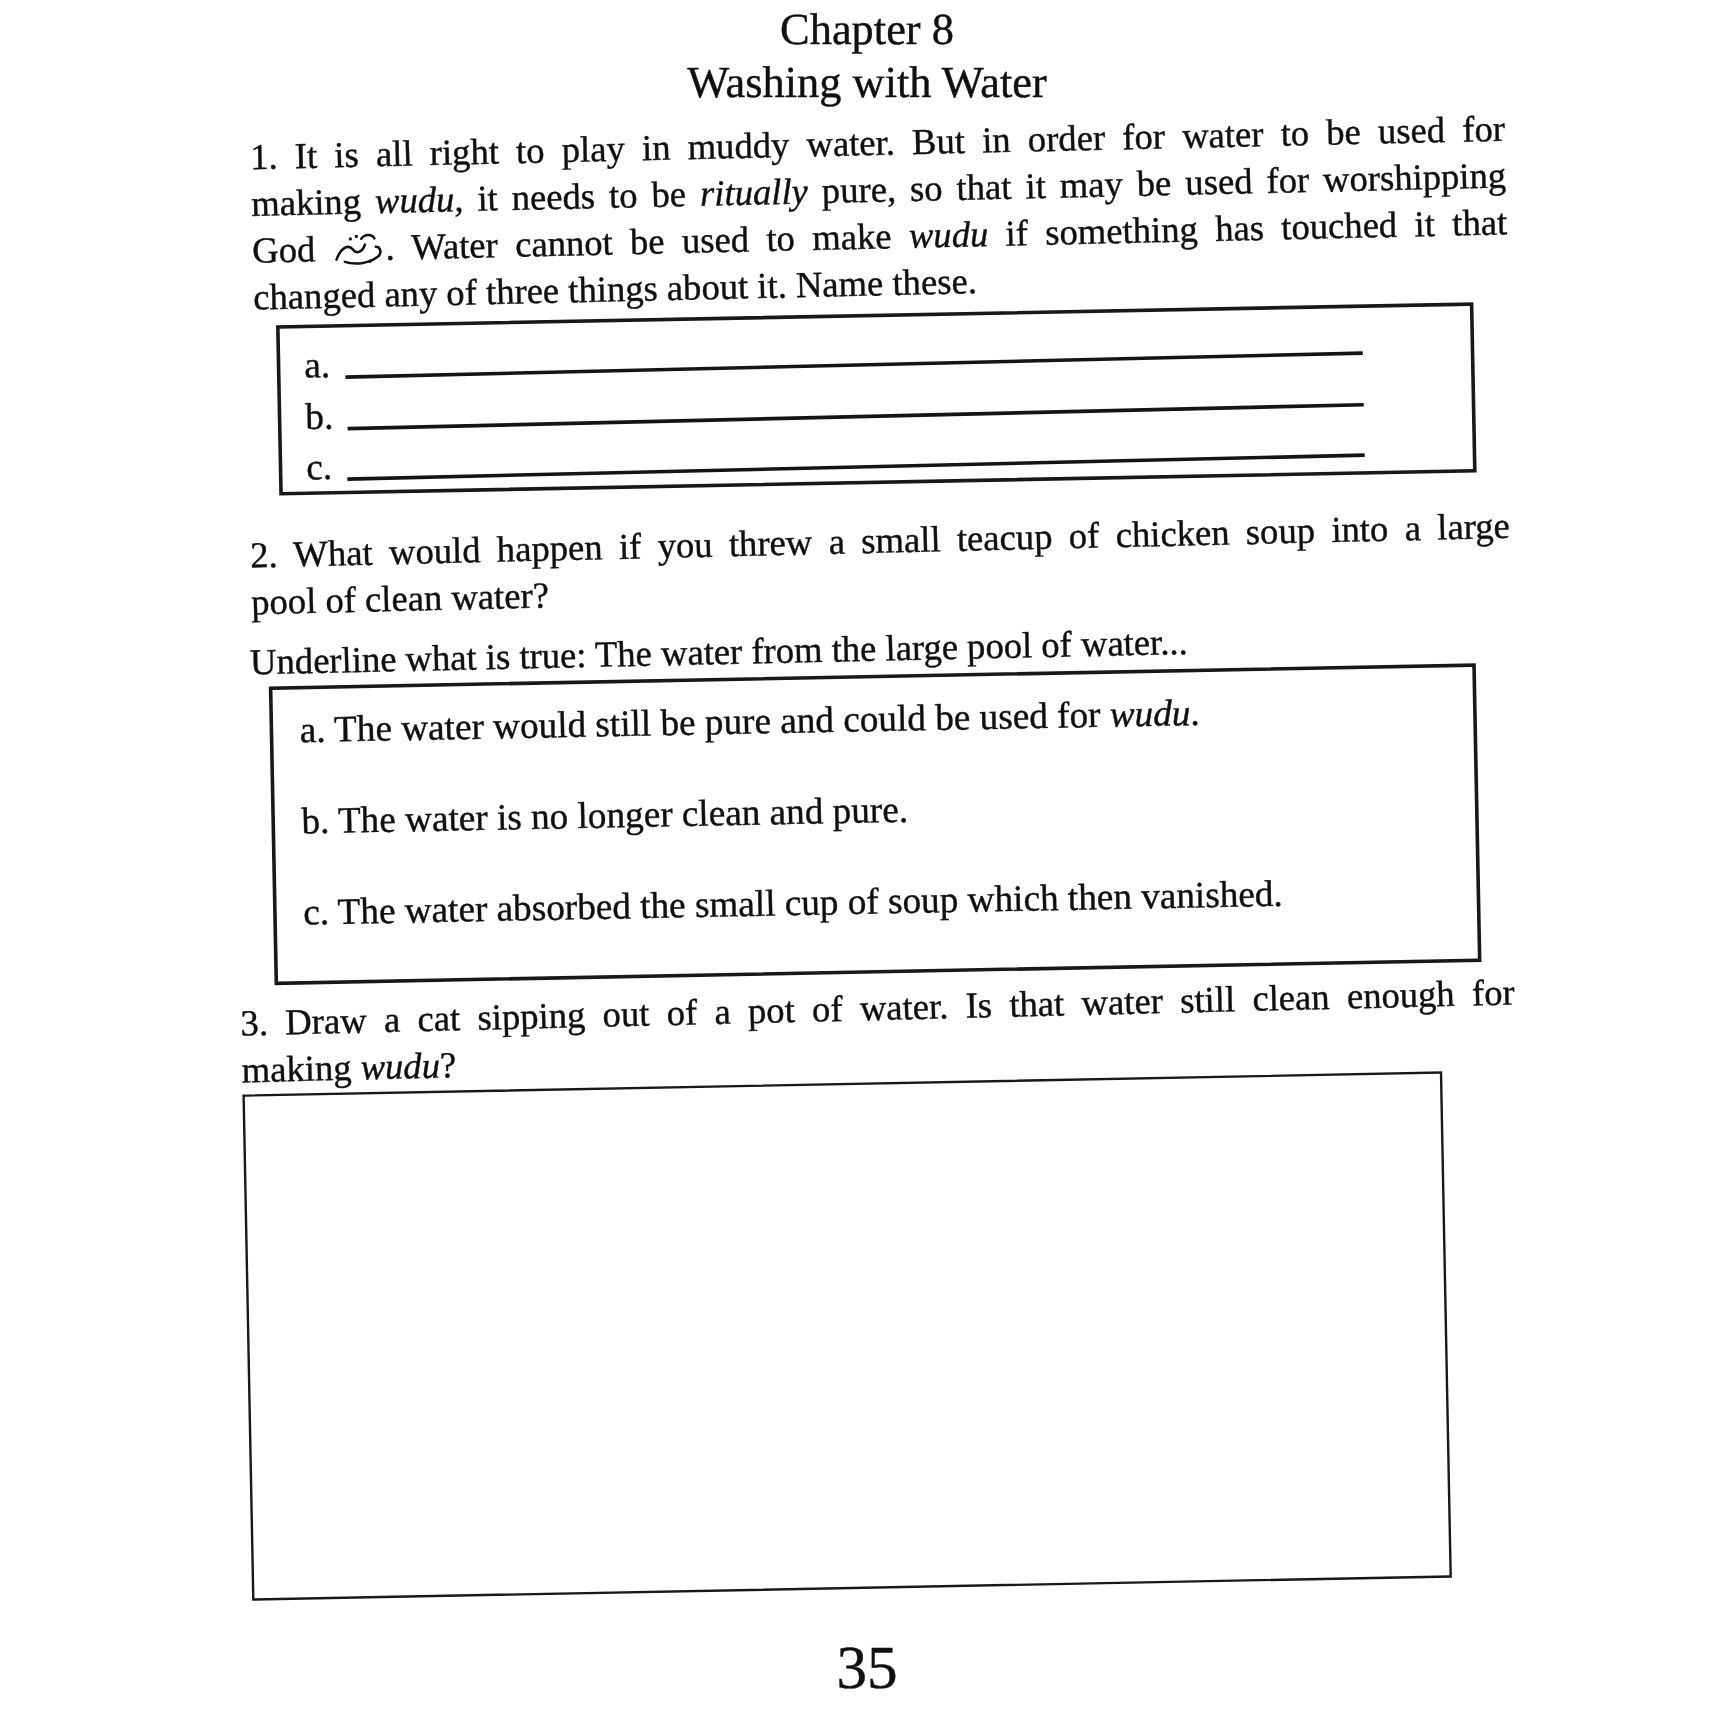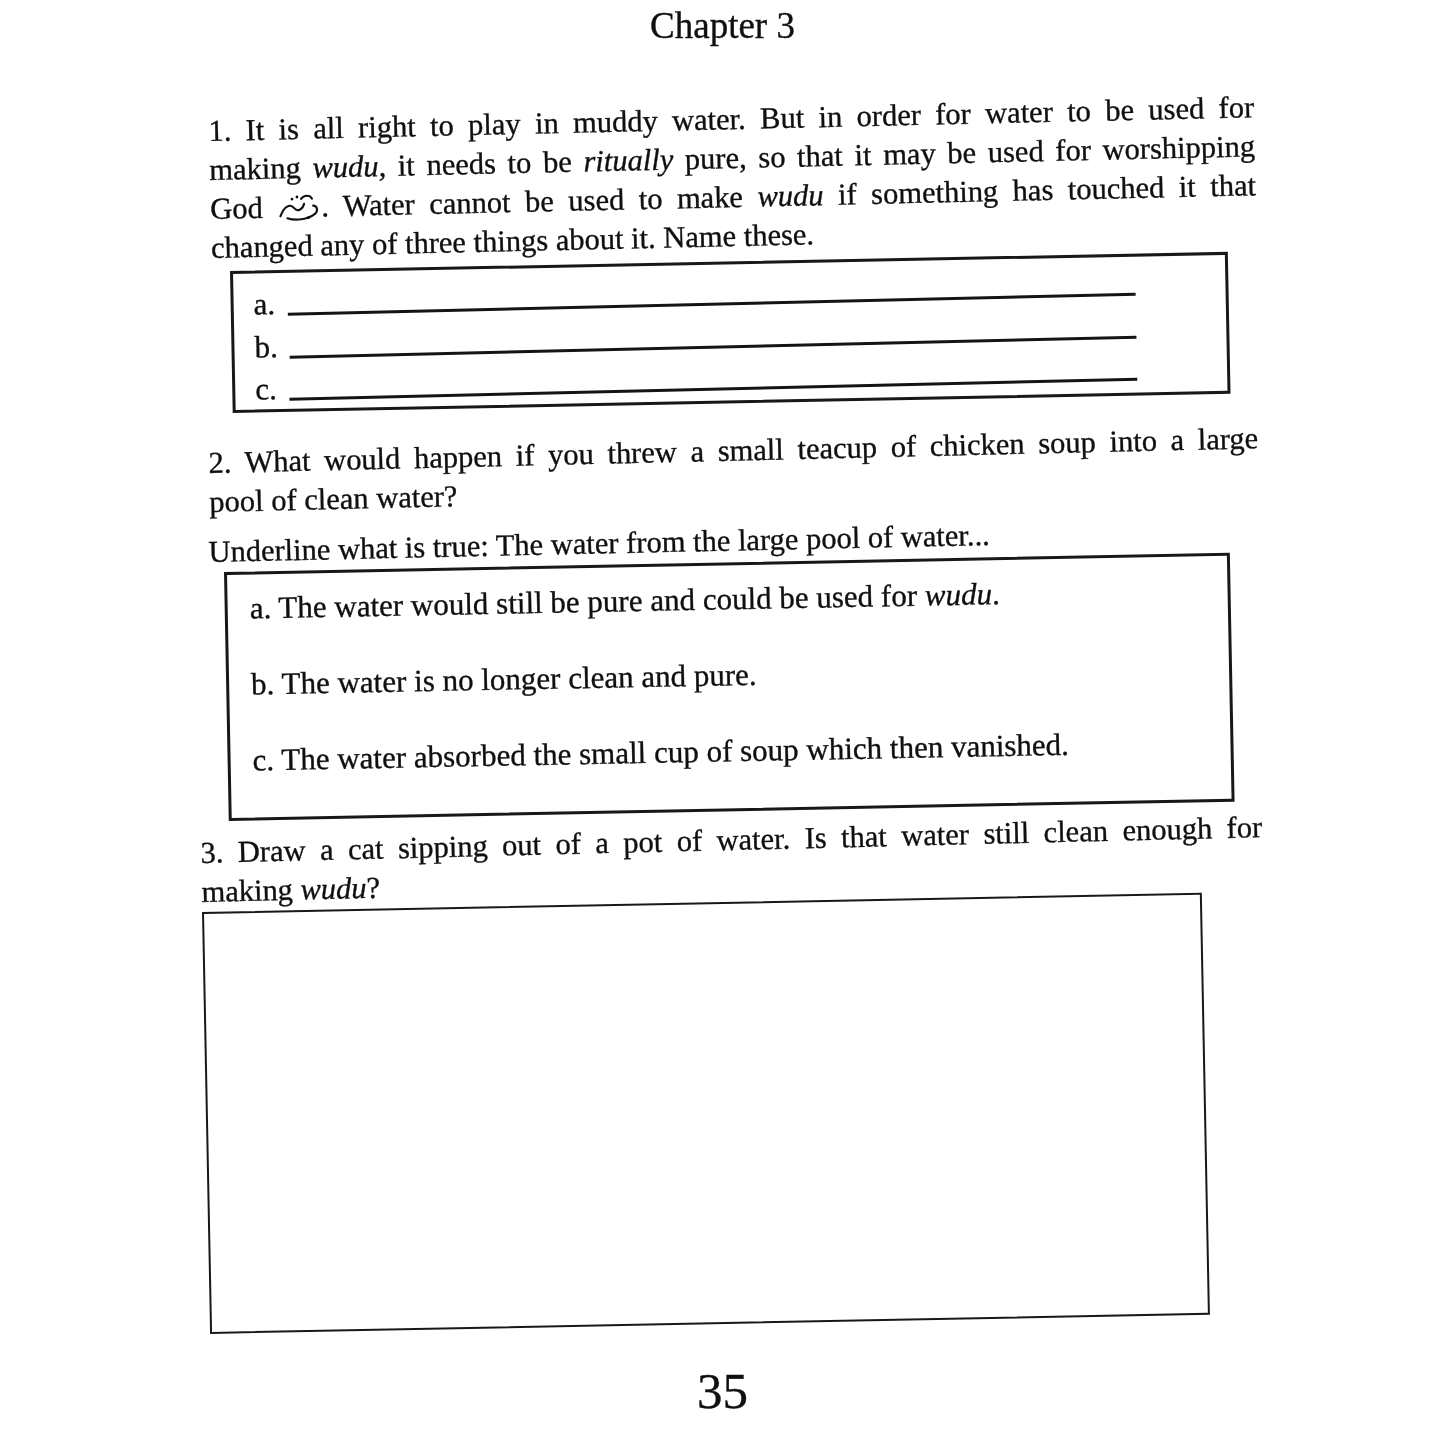--- a/index.html
+++ b/index.html
@@ -43,21 +43,22 @@
 
   .honorific{display:inline-block;width:44px;height:32px;vertical-align:-7px;}
 
   .page-num{top:1362px;font-size:51px;}
 </style>
 </head>
 <body>
 
 <div class="page">
 
-  <div class="center-line chapter">Chapter 3</div>
+  <div class="center-line chapter">Chapter 8</div>
+  <div class="center-line book-title">Washing with Water</div>
 
   <div class="para q1">
     <div class="ln just">
       <span>1. It is all right to play in muddy water. But in order for water to be used for</span>
     </div>
     <div class="ln just">
       <span>making </span><span class="it">wudu,</span><span> it needs to be </span><span class="it">ritually</span><span> pure, so that it may be used for worshipping</span>
     </div>
     <div class="ln just">
       <span>God </span><svg class="honorific" viewBox="0 0 44 32" fill="none" stroke="#111" stroke-width="2.1" stroke-linecap="round" aria-label="subhanahu-wa-taala-calligraphy">

